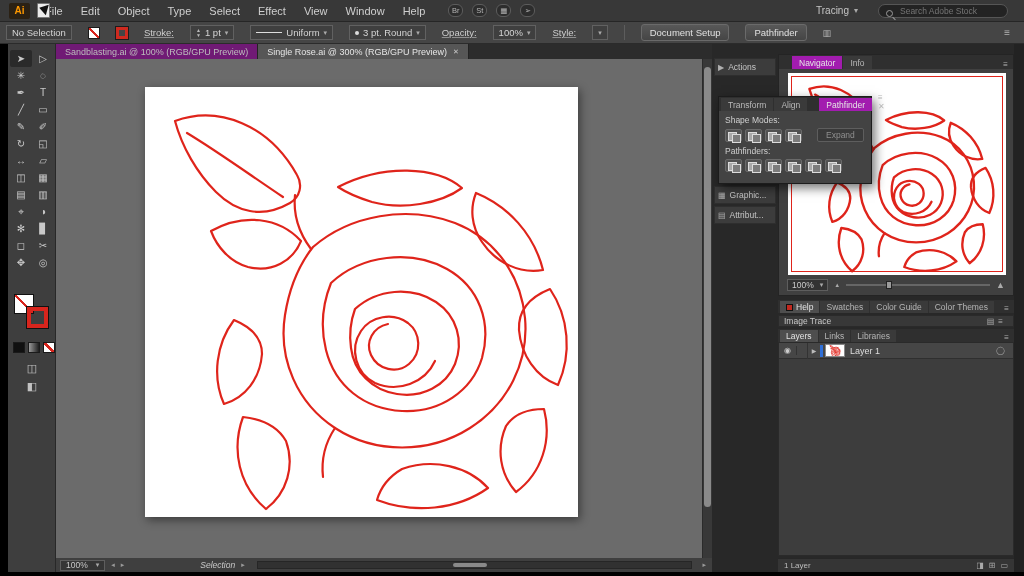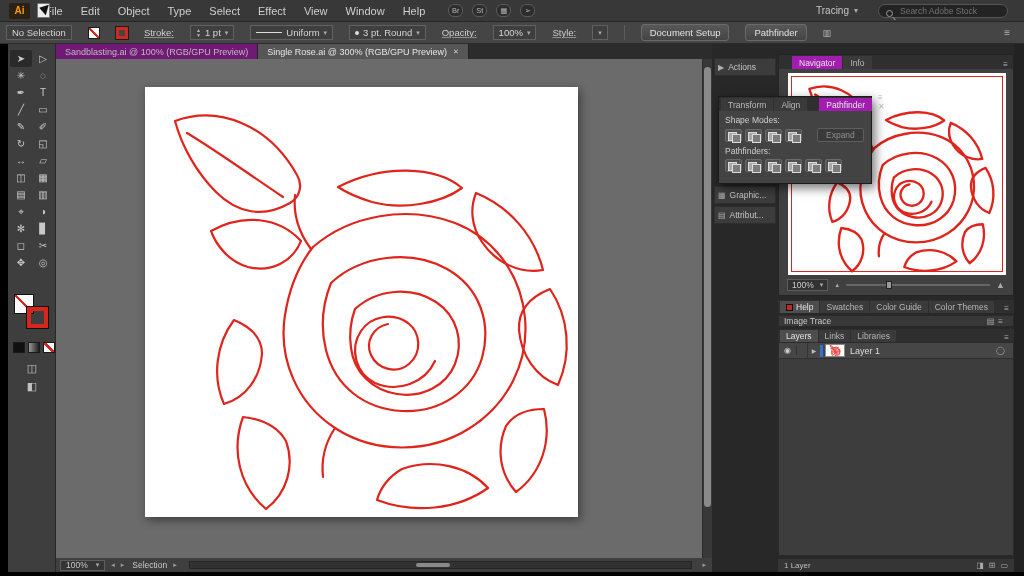--- a/index.html
+++ b/index.html
@@ -63,21 +63,21 @@
   #canvas{position:absolute;left:56px;top:59px;width:646px;height:499px;background:#6b6b6b;overflow:hidden;z-index:1;}
   #artboard{position:absolute;left:89px;top:28px;width:433px;height:430px;background:#fff;box-shadow:2px 3px 9px rgba(0,0,0,.45);}
   #artboard svg{width:100%;height:100%;display:block;}
   #vscroll{position:absolute;left:702px;top:59px;width:10px;height:499px;background:#383838;border-left:1px solid #2b2b2b;z-index:2;}
   .vthumb{position:absolute;left:1px;top:8px;width:7px;height:440px;background:#8a8a8a;border-radius:4px;}
 
   
   #statusbar{position:absolute;left:56px;top:558px;width:656px;height:14px;background:#3f3f3f;display:flex;align-items:center;font-size:8.5px;color:#c8c8c8;gap:6px;padding:0 4px;z-index:2;}
   .zoom-box{border:1px solid #5e5e5e;background:#353535;padding:0 5px;display:flex;gap:8px;align-items:center;height:11px;}
   .sb-arrows{color:#9a9a9a;font-size:7px;letter-spacing:2px;}
-  .sb-status{}
+  .sb-status{margin-left:68px;font-style:italic;}
   .hscroll{flex:1;height:8px;background:#313131;border:1px solid #262626;position:relative;margin:0 4px;}
   .hthumb{position:absolute;left:45%;top:1px;width:34px;height:4px;background:#8a8a8a;border-radius:2px;}
 
   
   #right-region{position:absolute;left:712px;top:44px;width:302px;height:528px;background:#282828;z-index:3;}
   #right-edge{position:absolute;left:1014px;top:44px;width:10px;height:528px;background:#222;z-index:3;}
   .rail-item{position:absolute;left:2px;width:62px;display:flex;align-items:center;gap:4px;height:18px;background:#3c3c3c;border:1px solid #2e2e2e;padding:0 3px;font-size:8.5px;color:#c5c5c5;white-space:nowrap;overflow:hidden;}
   .rail-icon{font-size:8px;color:#b0b0b0;flex:none;}
   #rail-actions{top:14px;}
   #rail-collapsed .rail-item{position:static;margin-bottom:2px;}

